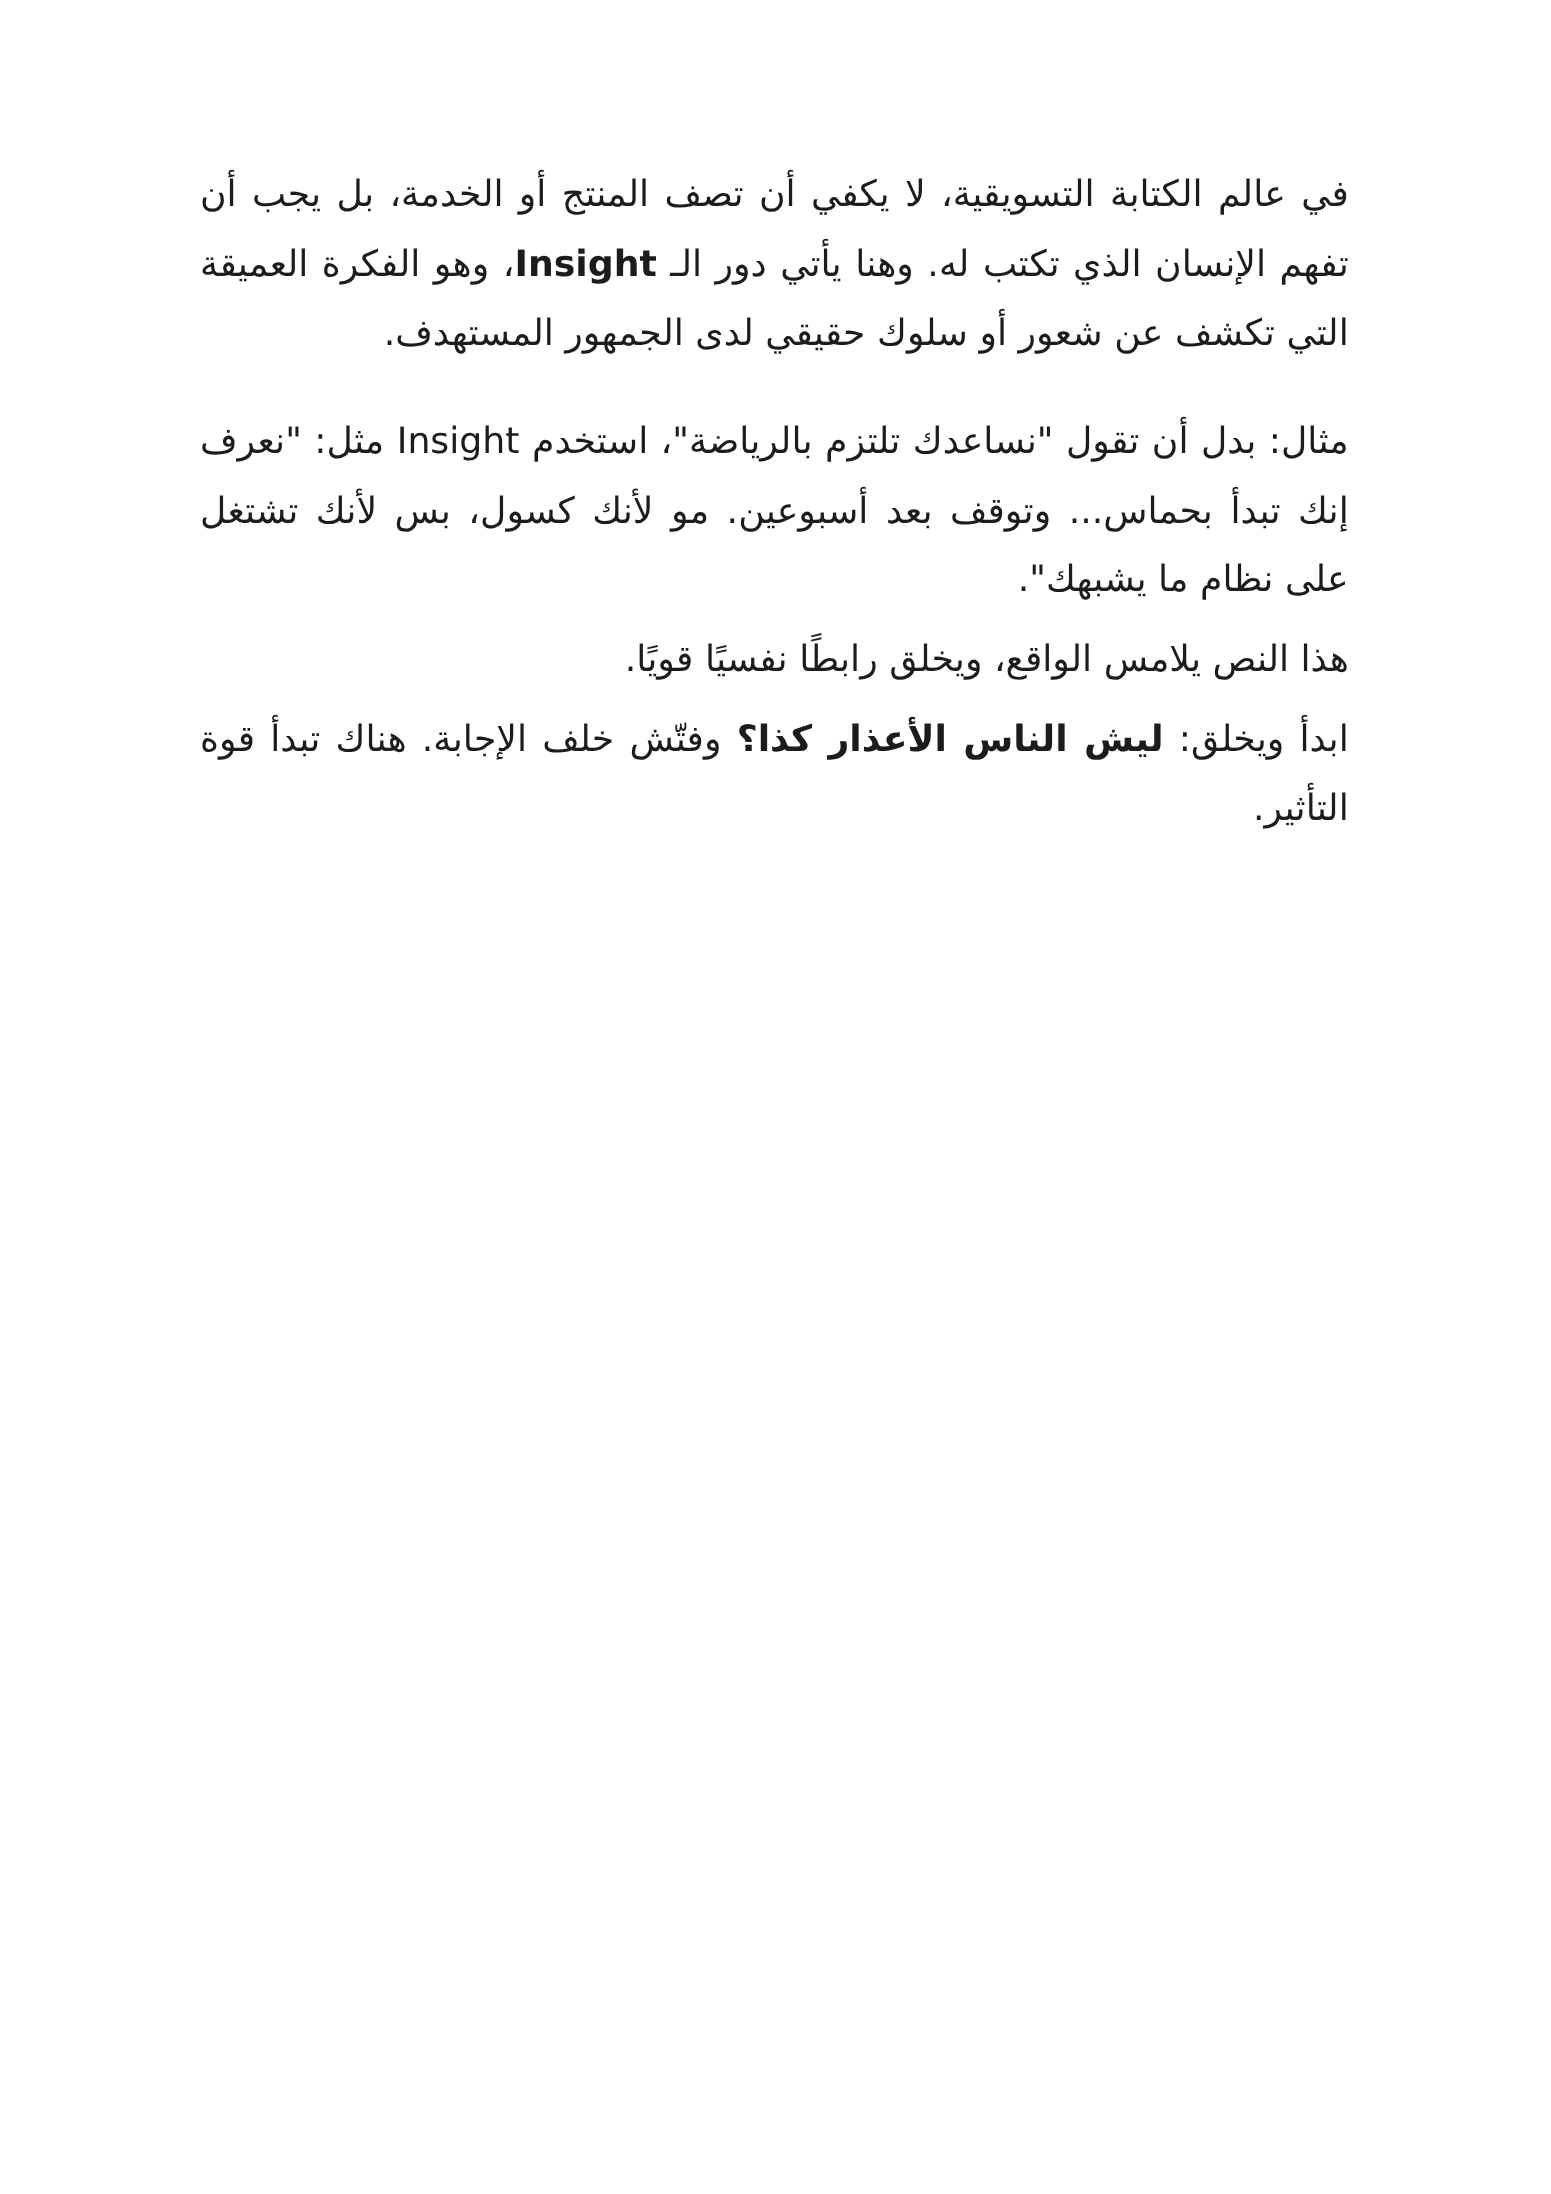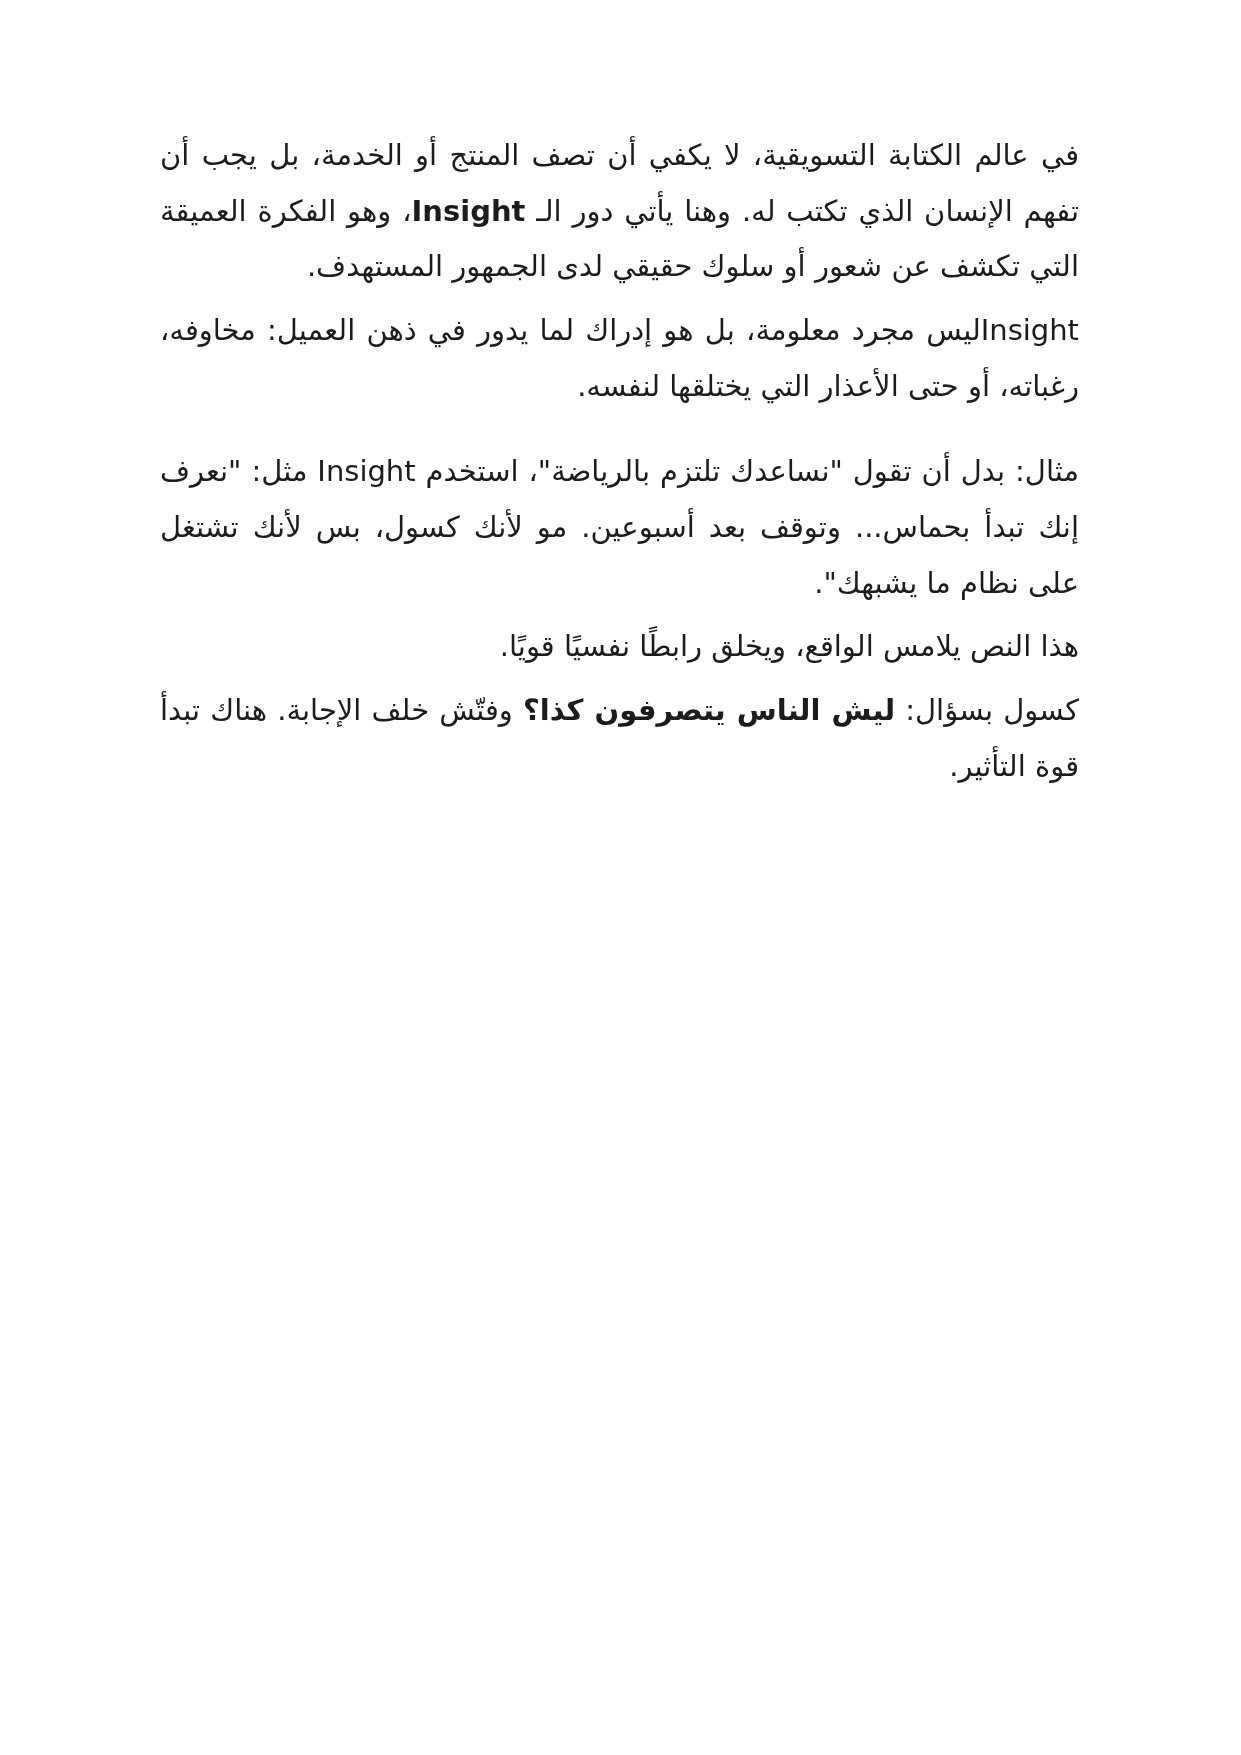--- a/index.html
+++ b/index.html
@@ -51,18 +51,17 @@
     letter-spacing: 1px;
     user-select: none;
   }
 </style>
 </head>
 <body>
 
 <div class="page">
   <div class="doc-body">
       <p><span>في عالم الكتابة التسويقية، لا يكفي أن تصف المنتج أو الخدمة، بل يجب أن تفهم الإنسان الذي تكتب له. وهنا يأتي دور الـ </span><span class="bold">Insight</span><span>، وهو الفكرة العميقة التي تكشف عن شعور أو سلوك حقيقي لدى الجمهور المستهدف.</span></p>
-      <p><span>Insight</span><span>ليس مجرد معلومة، بل هو إدراك لما يدور في ذهن العميل: مخاوفه، رغباته، أو حتى الأعذار التي يختلقها لنفسه.</span></p>
       <p class="gap"><span>مثال: بدل أن تقول "نساعدك تلتزم بالرياضة"، استخدم Insight مثل: "نعرف إنك تبدأ بحماس... وتوقف بعد أسبوعين. مو لأنك كسول، بس لأنك تشتغل على نظام ما يشبهك".</span></p>
       <p><span>هذا النص يلامس الواقع، ويخلق رابطًا نفسيًا قويًا.</span></p>
-      <p><span>كسول بسؤال: </span><span class="bold">ليش الناس يتصرفون كذا؟</span><span> وفتّش خلف الإجابة. هناك تبدأ قوة التأثير.</span></p>
+      <p><span>ابدأ ويخلق: </span><span class="bold">ليش الناس الأعذار كذا؟</span><span> وفتّش خلف الإجابة. هناك تبدأ قوة التأثير.</span></p>
     </div>
 </div>
 
 </body></html>

